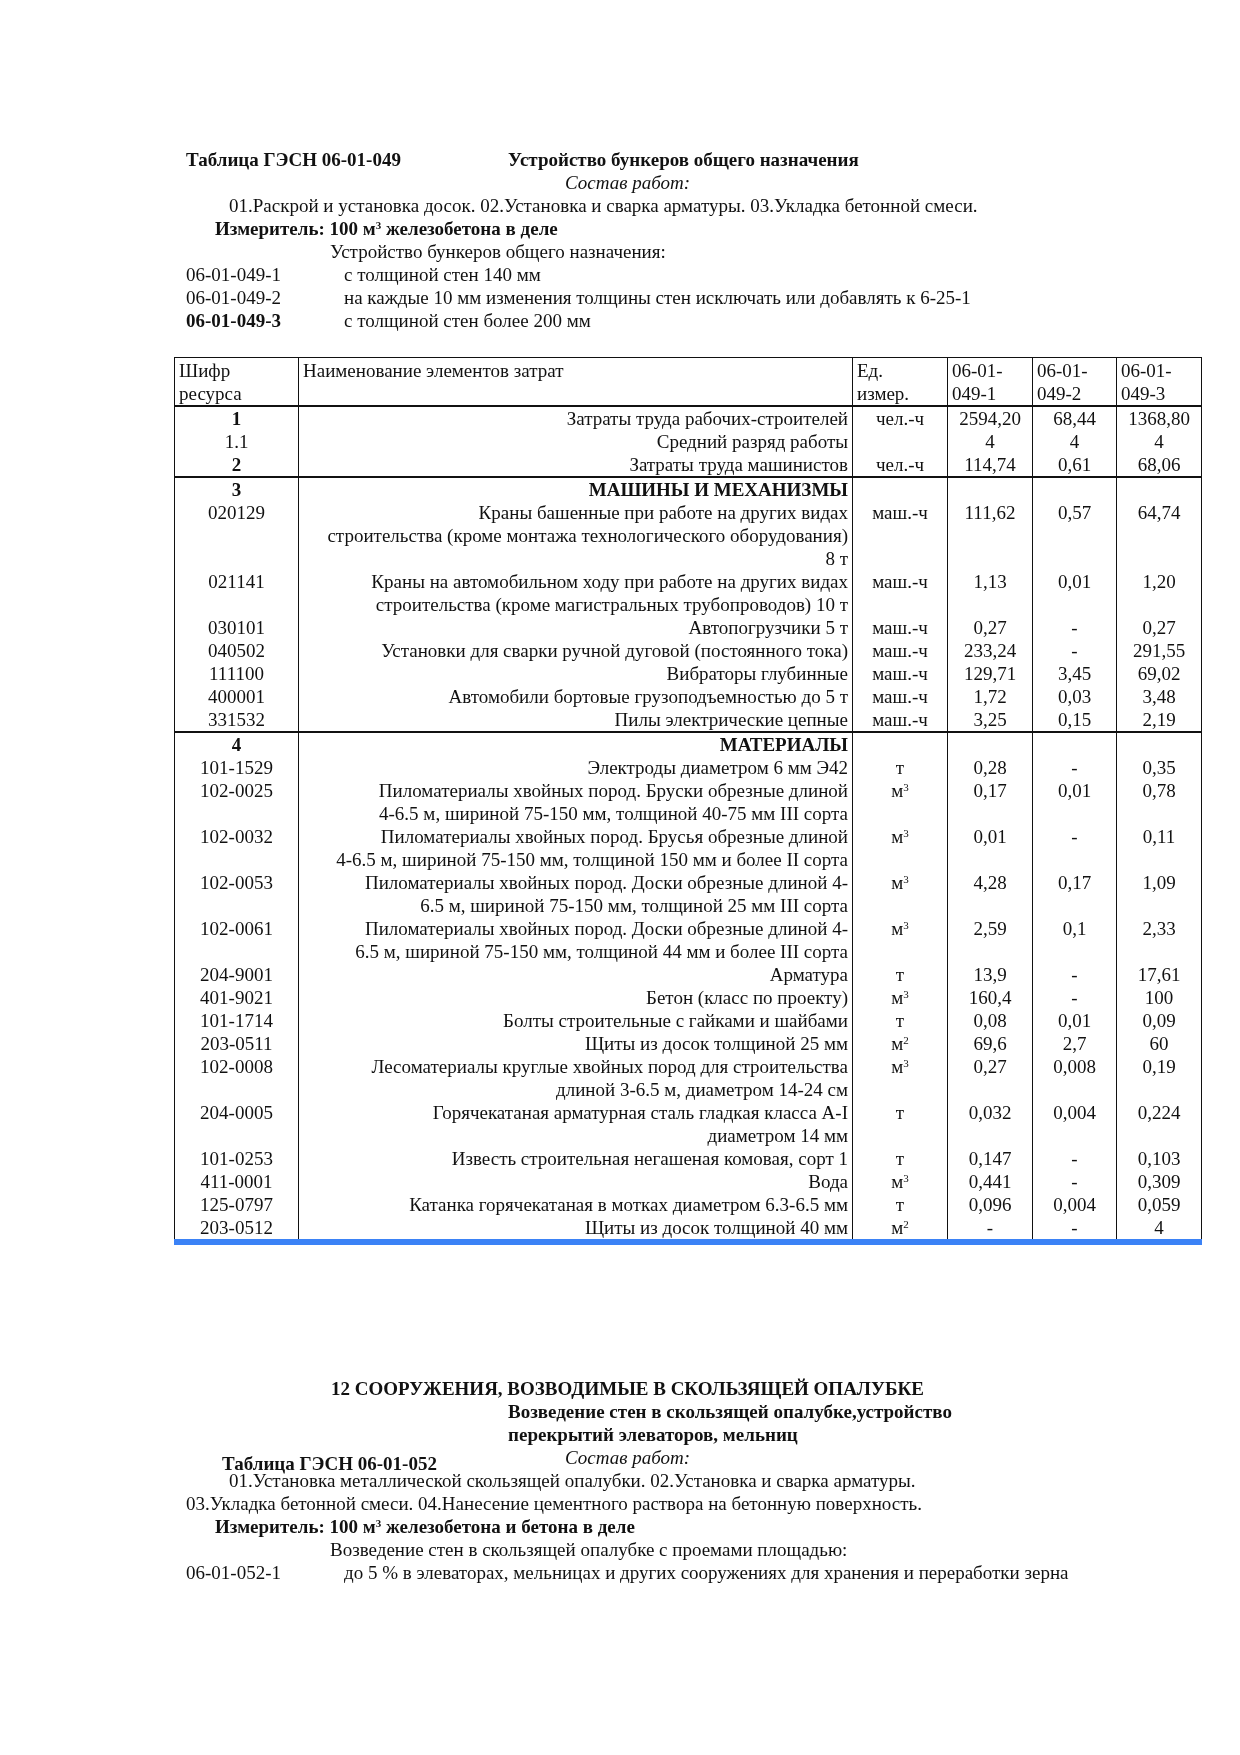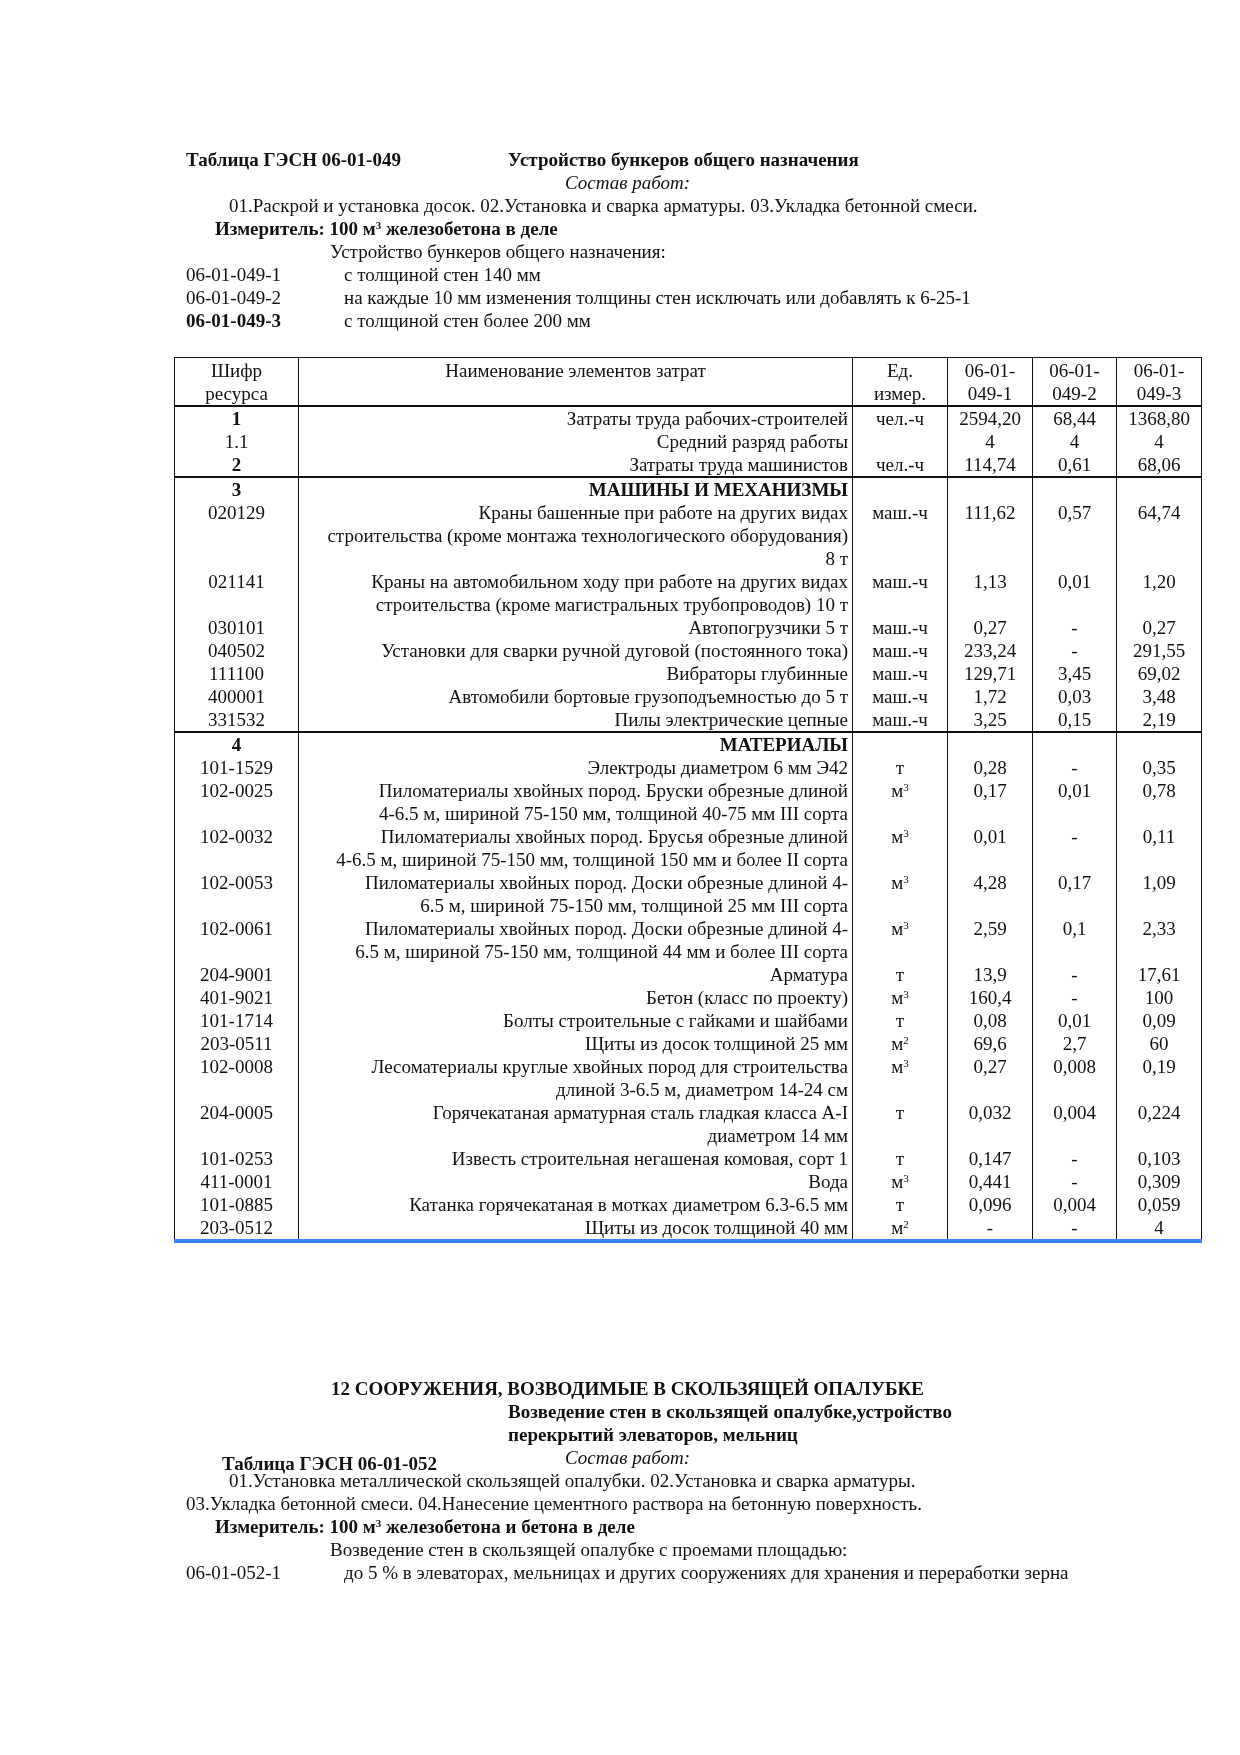--- a/index.html
+++ b/index.html
@@ -3,23 +3,23 @@
 <meta charset="utf-8">
 <style>
   html, body { margin:0; padding:0; background:#ffffff; }
   body { width:1240px; height:1755px; position:relative; font-family:"Liberation Serif", serif; color:#111; font-size:19px; }
   .line { position:absolute; white-space:nowrap; line-height:23px; }
   .b { font-weight:bold; }
   .i { font-style:italic; }
   sup { font-size:11px; vertical-align:top; position:relative; top:-3px; }
   table.res { position:absolute; left:174px; top:357px; width:1027px; border-collapse:collapse; table-layout:fixed; }
   table.res td { padding:0 4px; vertical-align:top; line-height:23px; font-size:19px; border-left:1.5px solid #111; border-right:1.5px solid #111; }
-  table.res tr.hdr td { border-top:1.5px solid #111; border-bottom:1.5px solid #111; text-align:center; line-height:23px; padding-top:1px; padding-bottom:0; }
+  table.res tr.hdr td { border-top:1.5px solid #111; border-bottom:1.5px solid #111; line-height:23px; padding-top:1px; padding-bottom:0; }
   table.res tr.sec td { border-top:2px solid #111; }
-  table.res tr.last td { border-bottom:4px solid #3b82f6; }
+  table.res tr.last td { border-bottom:6px solid #3b82f6; }
   td.code { text-align:center; }
   td.name { text-align:right; padding-left:12px; }
   td.name .cont { display:block; padding-left:14px; }
   td.unit, td.v { text-align:center; }
   td.code.b, td.name.b { font-weight:bold; }
 </style>
 </head>
 <body>
 
 <div class="line b" style="left:186px;top:148px;">Таблица ГЭСН 06-01-049</div>
@@ -248,21 +248,21 @@
       </tr>
       <tr>
         <td class="code">411-0001</td>
         <td class="name"><span>Вода</span></td>
         <td class="unit"><span>м</span><sup>3</sup></td>
         <td class="v">0,441</td>
         <td class="v">-</td>
         <td class="v">0,309</td>
       </tr>
       <tr>
-        <td class="code">101-0885</td>
+        <td class="code">125-0797</td>
         <td class="name"><span>Катанка горячекатаная в мотках диаметром 6.3-6.5 мм</span></td>
         <td class="unit"><span>т</span></td>
         <td class="v">0,096</td>
         <td class="v">0,004</td>
         <td class="v">0,059</td>
       </tr>
       <tr class=" last">
         <td class="code">203-0512</td>
         <td class="name"><span>Щиты из досок толщиной 40 мм</span></td>
         <td class="unit"><span>м</span><sup>2</sup></td>

